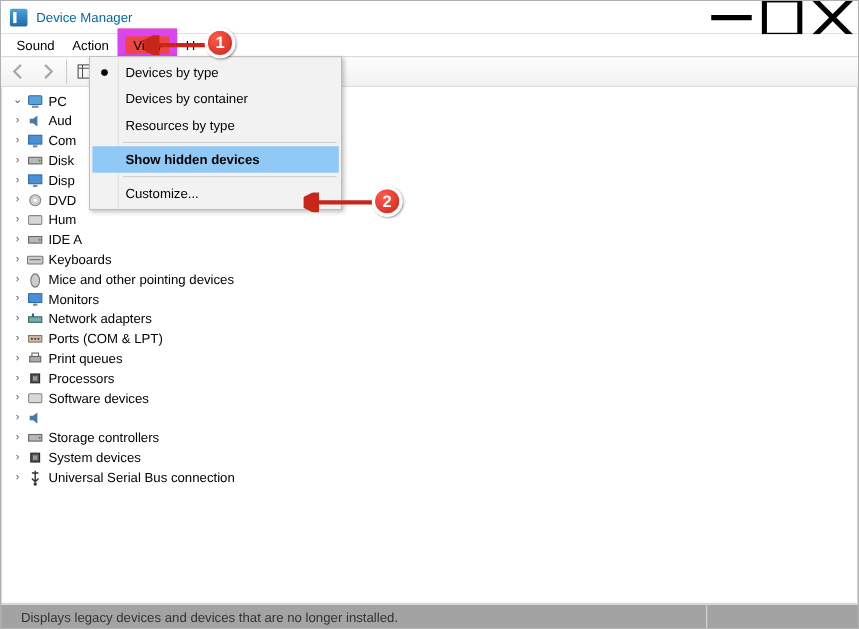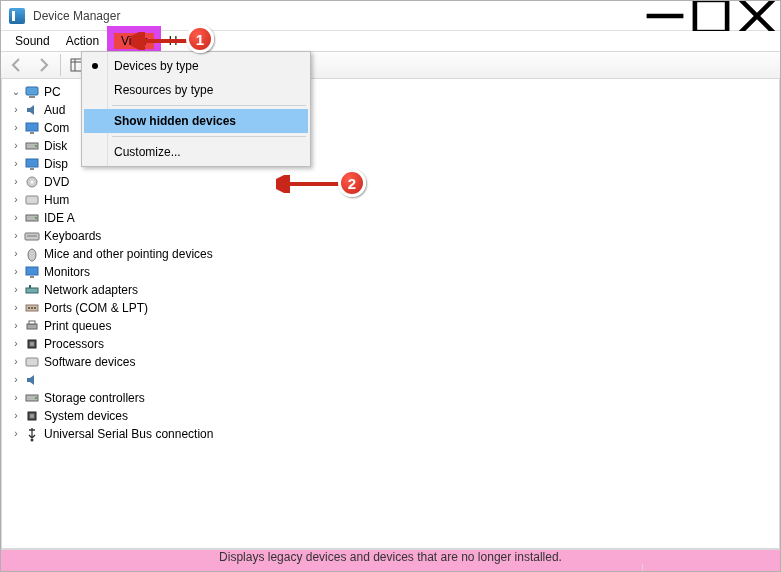--- a/index.html
+++ b/index.html
@@ -25,21 +25,21 @@
   .titlebar .app-icon {
     width: 16px; height: 16px;
     margin: 0 8px 0 8px;
     background: linear-gradient(180deg,#4aa3e0,#1f6aa5);
     border-radius: 2px;
     position: relative;
   }
   .titlebar .app-icon::after{
     content:"";position:absolute;left:3px;top:3px;width:3px;height:10px;background:#fff;
   }
-  .titlebar .title { flex: 0 0 auto; color:#404040; }
+  .titlebar .title { flex: 0 0 auto; color:#0369a1; }
   .titlebar .spacer { flex: 1; }
   .titlebar .winbtn {
     width: 46px; height: 30px;
     display: flex; align-items: center; justify-content: center;
     color:#000;
   }
   
   .menubar {
     height: 20px;
     display: flex;
@@ -109,26 +109,25 @@
   .node-icon{
     width:16px;height:16px;
     margin-right:4px;
     display:inline-flex;align-items:center;justify-content:center;
   }
   .node-icon svg{width:16px;height:16px;}
   
   .statusbar{
     height:22px;
     border-top:1px solid #d9d9d9;
-    background:#f9a8d4;
+    background:#a3a3a3;
     display:flex;align-items:center;
     padding:0 18px;
     font-size:12px;
     color:#333;
-    flex-direction:column;
   }
   .statusbar .sb-right{
     margin-left:auto;width:120px;height:100%;
     border-left:1px solid #d9d9d9;
   }
   
   .dropdown{
     position:absolute;
     left:80px; top:50px;
     width:230px;
@@ -450,20 +449,23 @@
   <div class="sb-right"></div>
 </div>
 
 <div class="dropdown">
   <div class="iconcol"></div>
   <div class="dditem">
     <span class="ddcheck"></span>
     <span>Devices by type</span>
   </div>
   <div class="dditem">
+      <span>Devices by container</span>
+    </div>
+  <div class="dditem">
       <span>Resources by type</span>
     </div>
   <div class="ddsep"></div>
   <div class="dditem highlight">
       <span>Show hidden devices</span>
     </div>
   <div class="ddsep"></div>
   <div class="dditem">
       <span>Customize...</span>
     </div>

